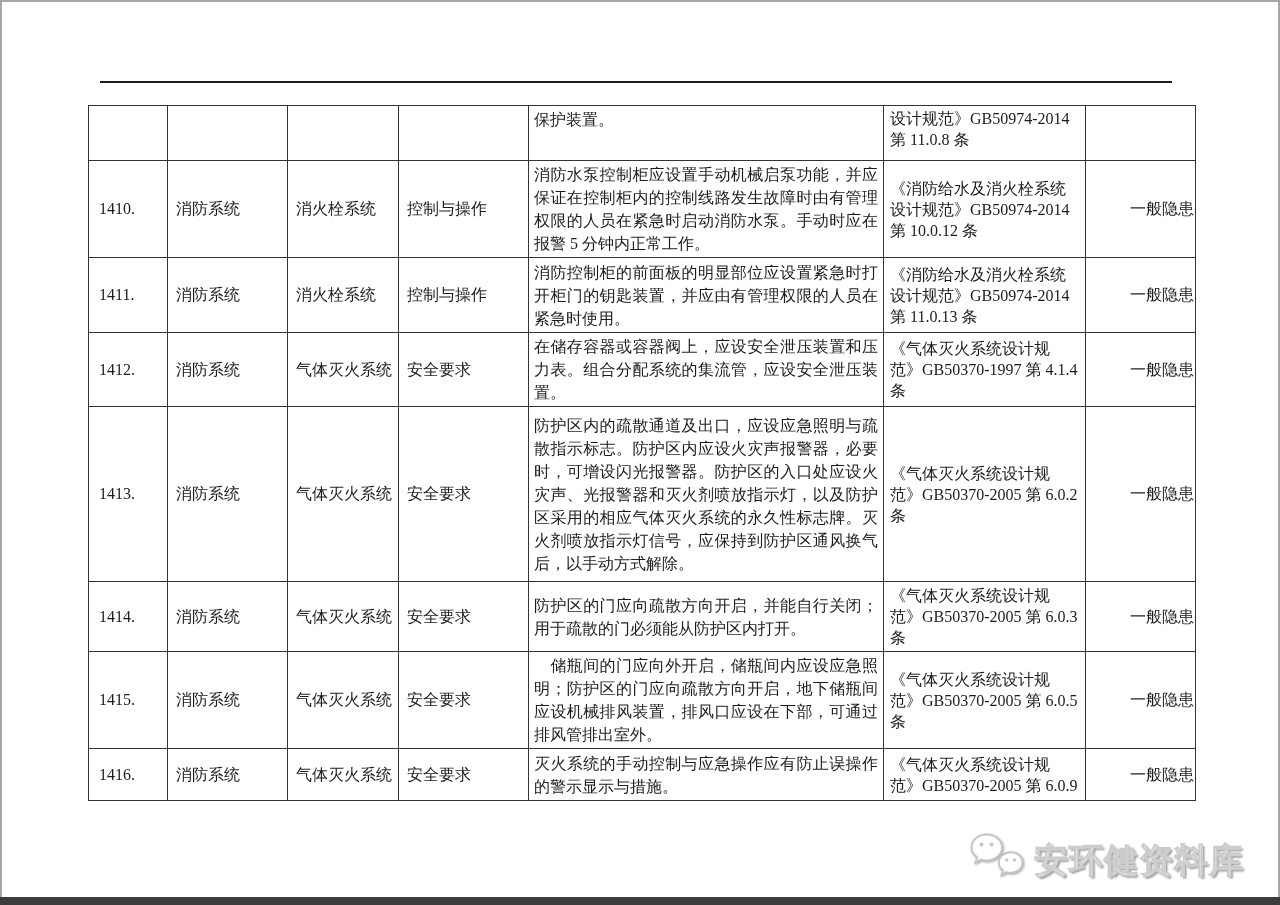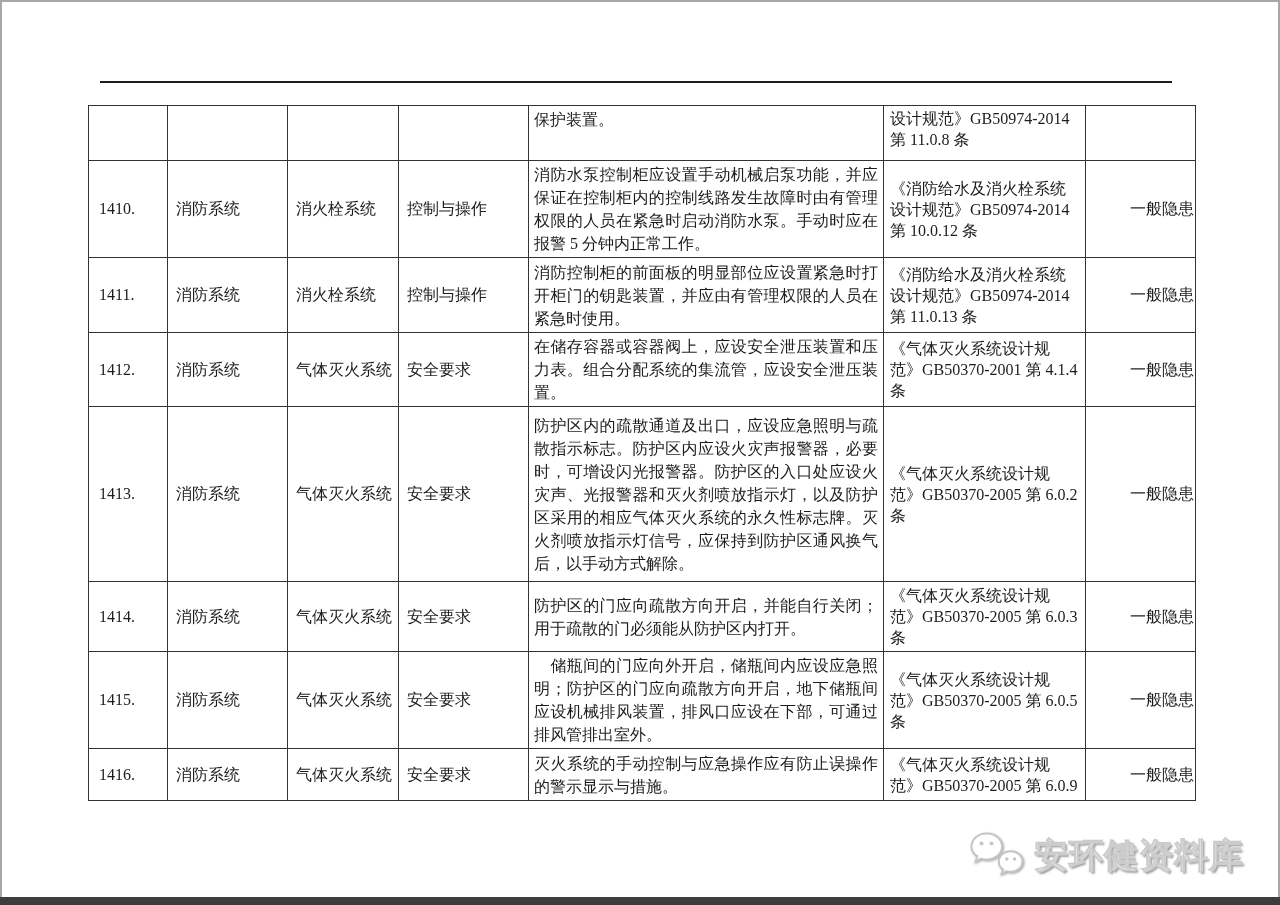--- a/index.html
+++ b/index.html
@@ -35,21 +35,21 @@
   tr.r0 td{vertical-align:top;}
   tr.r1{height:95px;}
   tr.r2{height:75px;}
   tr.r3{height:65px;}
   tr.r4{height:175px;}
   tr.r5{height:70px;}
   tr.r6{height:90px;}
   tr.r7{height:52px;}
   .watermark{
     position:absolute;right:36px;top:828px;height:56px;
-    display:flex;align-items:center;gap:8px;
+    display:flex;align-items:flex-end;gap:8px;
   }
   .watermark .wm-text{
     font-family:"Liberation Sans","DejaVu Sans",sans-serif;
     font-weight:bold;font-size:34px;letter-spacing:1px;
     color:#ffffff;-webkit-text-stroke:1px #cccccc;
     text-shadow:2px 2px 2px #9f9f9f;
     white-space:nowrap;
   }
   .watermark .wm-icon{filter:drop-shadow(1.5px 1.5px 1px #a8a8a8);}
 </style>
@@ -96,21 +96,21 @@
       <td class="c-desc">消防控制柜的前面板的明显部位应设置紧急时打开柜门的钥匙装置，并应由有管理权限的人员在紧急时使用。</td>
       <td class="c-ref">《消防给水及消火栓系统设计规范》GB50974-2014 第 11.0.13 条</td>
       <td class="c-haz">一般隐患</td>
     </tr>
     <tr class="r3">
       <td class="c-num">1412.</td>
       <td class="c-sys">消防系统</td>
       <td class="c-subsys">气体灭火系统</td>
       <td class="c-cat">安全要求</td>
       <td class="c-desc">在储存容器或容器阀上，应设安全泄压装置和压力表。组合分配系统的集流管，应设安全泄压装置。</td>
-      <td class="c-ref">《气体灭火系统设计规范》GB50370-2001 第 4.1.4 条</td>
+      <td class="c-ref">《气体灭火系统设计规范》GB50370-1997 第 4.1.4 条</td>
       <td class="c-haz">一般隐患</td>
     </tr>
     <tr class="r4">
       <td class="c-num">1413.</td>
       <td class="c-sys">消防系统</td>
       <td class="c-subsys">气体灭火系统</td>
       <td class="c-cat">安全要求</td>
       <td class="c-desc">防护区内的疏散通道及出口，应设应急照明与疏散指示标志。防护区内应设火灾声报警器，必要时，可增设闪光报警器。防护区的入口处应设火灾声、光报警器和灭火剂喷放指示灯，以及防护区采用的相应气体灭火系统的永久性标志牌。灭火剂喷放指示灯信号，应保持到防护区通风换气后，以手动方式解除。</td>
       <td class="c-ref">《气体灭火系统设计规范》GB50370-2005 第 6.0.2 条</td>
       <td class="c-haz">一般隐患</td>

